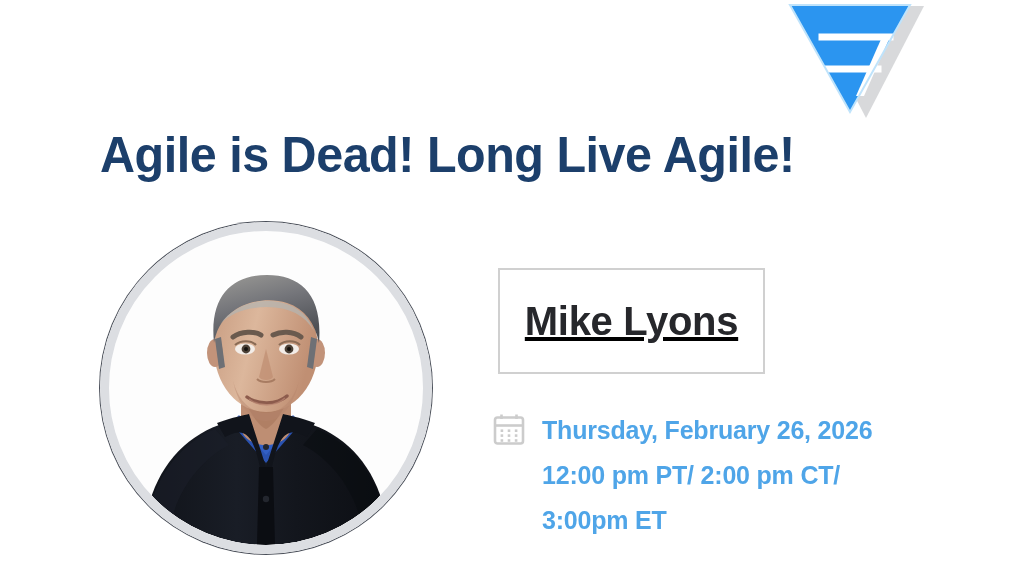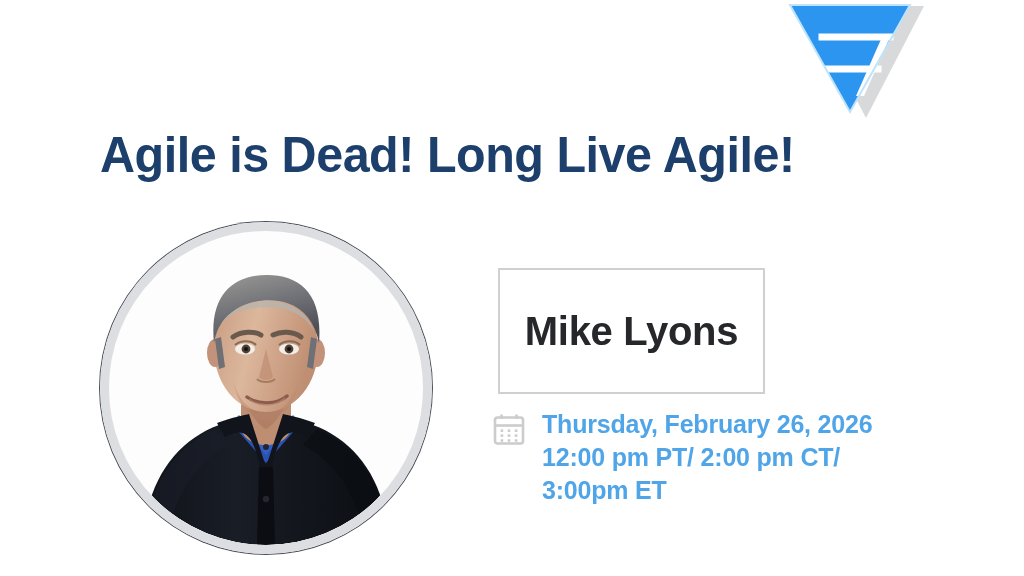--- a/index.html
+++ b/index.html
@@ -89,27 +89,28 @@
     overflow: hidden;
   }
   .portrait-inner svg { display: block; }
 
   
   .name-box {
     position: absolute;
     left: 498px;
     top: 268px;
     width: 267px;
-    height: 126px;
+    height: 106px;
     box-sizing: border-box;
     border: 2px solid #d0d0d0;
     background: #ffffff;
     display: flex;
     align-items: center;
     justify-content: center;
+    text-decoration: underline;
   }
   .name-text {
     font-family: "Liberation Sans", sans-serif;
     font-weight: bold;
     font-size: 40px;
     line-height: 44px;
     color: #26272b;
     letter-spacing: -0.3px;
     white-space: nowrap;
   }
@@ -125,21 +126,21 @@
   }
   .cal-icon {
     flex: 0 0 auto;
     margin-top: 4px;
   }
   .cal-icon svg { display: block; }
   .date-lines {
     font-family: "Liberation Sans", sans-serif;
     font-weight: bold;
     font-size: 25px;
-    line-height: 33px;
+    line-height: 45px;
     color: #4FA5E8;
     letter-spacing: -0.2px;
     white-space: pre-line;
   }
 </style>
 </head>
 <body>
 
 <div id="banner">
 

